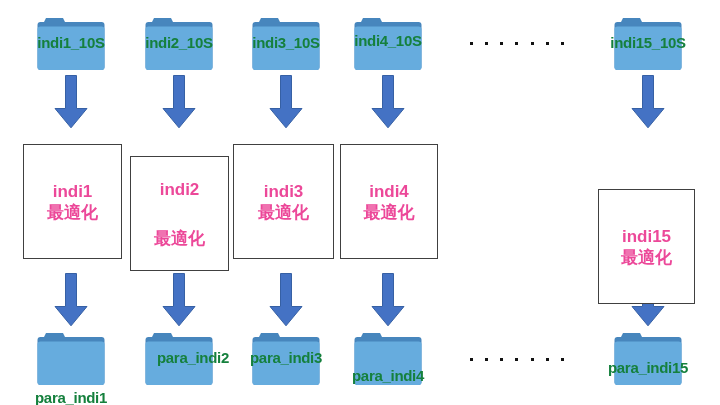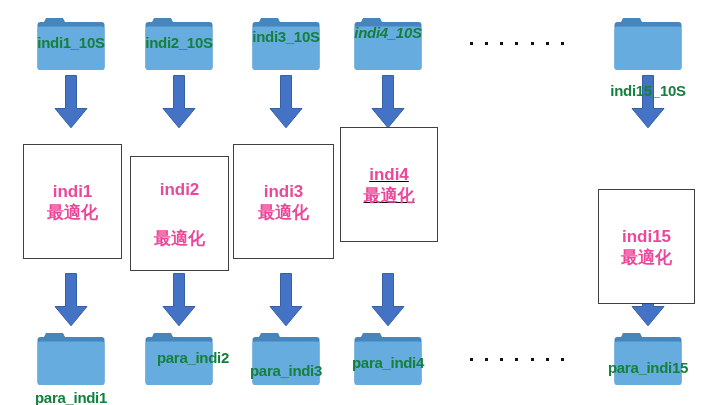--- a/index.html
+++ b/index.html
@@ -82,21 +82,21 @@
 </div>
 <div class="abs folder-label" style="left:129px;top:349px;text-align:right;">para_indi2</div>
 
 <div class="abs" style="left:252px;top:17px;">
   <svg width="68" height="54" viewBox="0 0 68 54">
     <path d="M6 7 L9 1 H26 L29 7 Z" fill="#4786BD"></path>
     <rect x="0.5" y="5" width="67" height="48" rx="3" fill="#4786BD"></rect>
     <rect x="0.5" y="9.5" width="67" height="43.5" rx="3" fill="#66ACDE"></rect>
   </svg>
 </div>
-<div class="abs folder-label" style="left:236px;top:28px;">indi3_10S</div>
+<div class="abs folder-label" style="left:236px;top:34px;">indi3_10S</div>
 <div class="abs" style="left:269px;top:75px;">
   <svg width="34" height="54" viewBox="0 0 34 54">
     <path class="arrow-shape" d="M11.5 0.5 H22.5 V33.5 H33 L17 52.8 L1 33.5 H11.5 Z" fill="#4472C4"></path>
   </svg>
 </div>
 <div class="abs proc-box" style="left:233px;top:144px;width:99px;">
   <div class="line">indi3</div>
   <div class="line">最適化</div>
 </div>
 <div class="abs" style="left:269px;top:273px;">
@@ -104,52 +104,52 @@
     <path class="arrow-shape" d="M11.5 0.5 H22.5 V33.5 H33 L17 52.8 L1 33.5 H11.5 Z" fill="#4472C4"></path>
   </svg>
 </div>
 <div class="abs" style="left:252px;top:332px;">
   <svg width="68" height="54" viewBox="0 0 68 54">
     <path d="M6 7 L9 1 H26 L29 7 Z" fill="#4786BD"></path>
     <rect x="0.5" y="5" width="67" height="48" rx="3" fill="#4786BD"></rect>
     <rect x="0.5" y="9.5" width="67" height="43.5" rx="3" fill="#66ACDE"></rect>
   </svg>
 </div>
-<div class="abs folder-label" style="left:236px;top:362px;">para_indi3</div>
+<div class="abs folder-label" style="left:236px;top:349px;">para_indi3</div>
 
 <div class="abs" style="left:354px;top:17px;">
   <svg width="68" height="54" viewBox="0 0 68 54">
     <path d="M6 7 L9 1 H26 L29 7 Z" fill="#4786BD"></path>
     <rect x="0.5" y="5" width="67" height="48" rx="3" fill="#4786BD"></rect>
     <rect x="0.5" y="9.5" width="67" height="43.5" rx="3" fill="#66ACDE"></rect>
   </svg>
 </div>
-<div class="abs folder-label" style="left:338px;top:24px;font-style:italic;">indi4_10S</div>
+<div class="abs folder-label" style="left:338px;top:32px;">indi4_10S</div>
 <div class="abs" style="left:371px;top:75px;">
   <svg width="34" height="54" viewBox="0 0 34 54">
     <path class="arrow-shape" d="M11.5 0.5 H22.5 V33.5 H33 L17 52.8 L1 33.5 H11.5 Z" fill="#4472C4"></path>
   </svg>
 </div>
-<div class="abs proc-box" style="left:340px;top:127px;width:96px;text-decoration:underline;">
+<div class="abs proc-box" style="left:340px;top:144px;width:96px;">
   <div class="line">indi4</div>
   <div class="line">最適化</div>
 </div>
 <div class="abs" style="left:371px;top:273px;">
   <svg width="34" height="54" viewBox="0 0 34 54">
     <path class="arrow-shape" d="M11.5 0.5 H22.5 V33.5 H33 L17 52.8 L1 33.5 H11.5 Z" fill="#4472C4"></path>
   </svg>
 </div>
 <div class="abs" style="left:354px;top:332px;">
   <svg width="68" height="54" viewBox="0 0 68 54">
     <path d="M6 7 L9 1 H26 L29 7 Z" fill="#4786BD"></path>
     <rect x="0.5" y="5" width="67" height="48" rx="3" fill="#4786BD"></rect>
     <rect x="0.5" y="9.5" width="67" height="43.5" rx="3" fill="#66ACDE"></rect>
   </svg>
 </div>
-<div class="abs folder-label" style="left:338px;top:354px;">para_indi4</div>
+<div class="abs folder-label" style="left:338px;top:367px;">para_indi4</div>
 
 <div class="abs dots" style="left:470px;top:41px;">
   <span class="dot"></span>
     <span class="dot"></span>
     <span class="dot"></span>
     <span class="dot"></span>
     <span class="dot"></span>
     <span class="dot"></span>
     <span class="dot"></span>
 </div>
@@ -164,21 +164,21 @@
     <span class="dot"></span>
 </div>
 
 <div class="abs" style="left:614px;top:17px;">
   <svg width="68" height="54" viewBox="0 0 68 54">
     <path d="M6 7 L9 1 H26 L29 7 Z" fill="#4786BD"></path>
     <rect x="0.5" y="5" width="67" height="48" rx="3" fill="#4786BD"></rect>
     <rect x="0.5" y="9.5" width="67" height="43.5" rx="3" fill="#66ACDE"></rect>
   </svg>
 </div>
-<div class="abs folder-label" style="left:598px;top:34px;margin-top:48px;">indi15_10S</div>
+<div class="abs folder-label" style="left:598px;top:34px;">indi15_10S</div>
 <div class="abs" style="left:631px;top:75px;">
   <svg width="34" height="54" viewBox="0 0 34 54">
     <path class="arrow-shape" d="M11.5 0.5 H22.5 V33.5 H33 L17 52.8 L1 33.5 H11.5 Z" fill="#4472C4"></path>
   </svg>
 </div>
 <div class="abs proc-box" style="left:598px;top:144px;width:95px;margin-top:45px;">
   <div class="line">indi15</div>
   <div class="line">最適化</div>
 </div>
 <div class="abs" style="left:631px;top:273px;">

